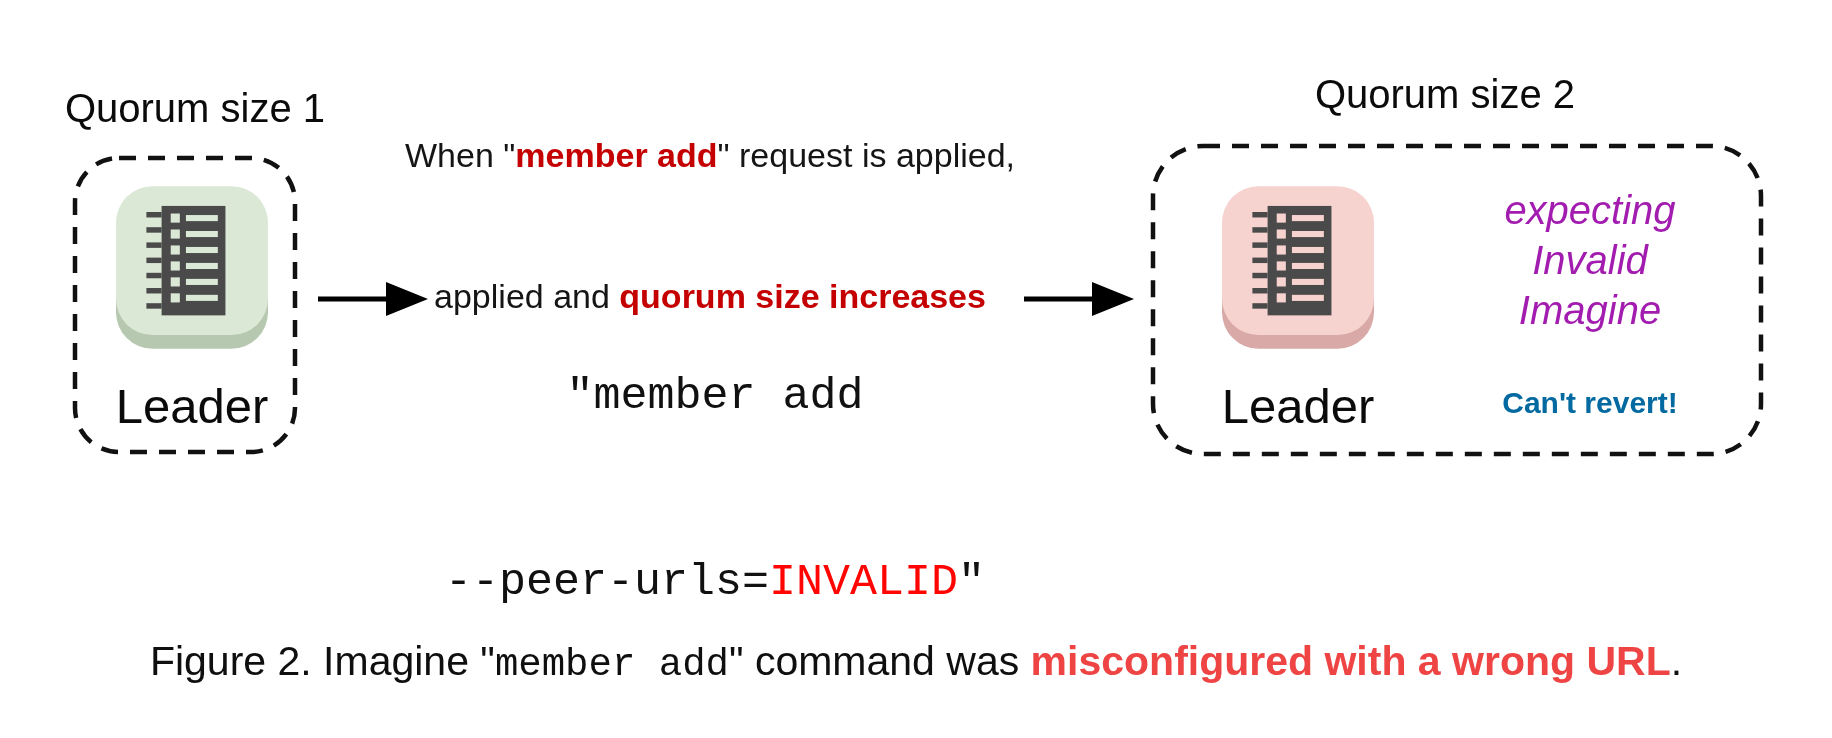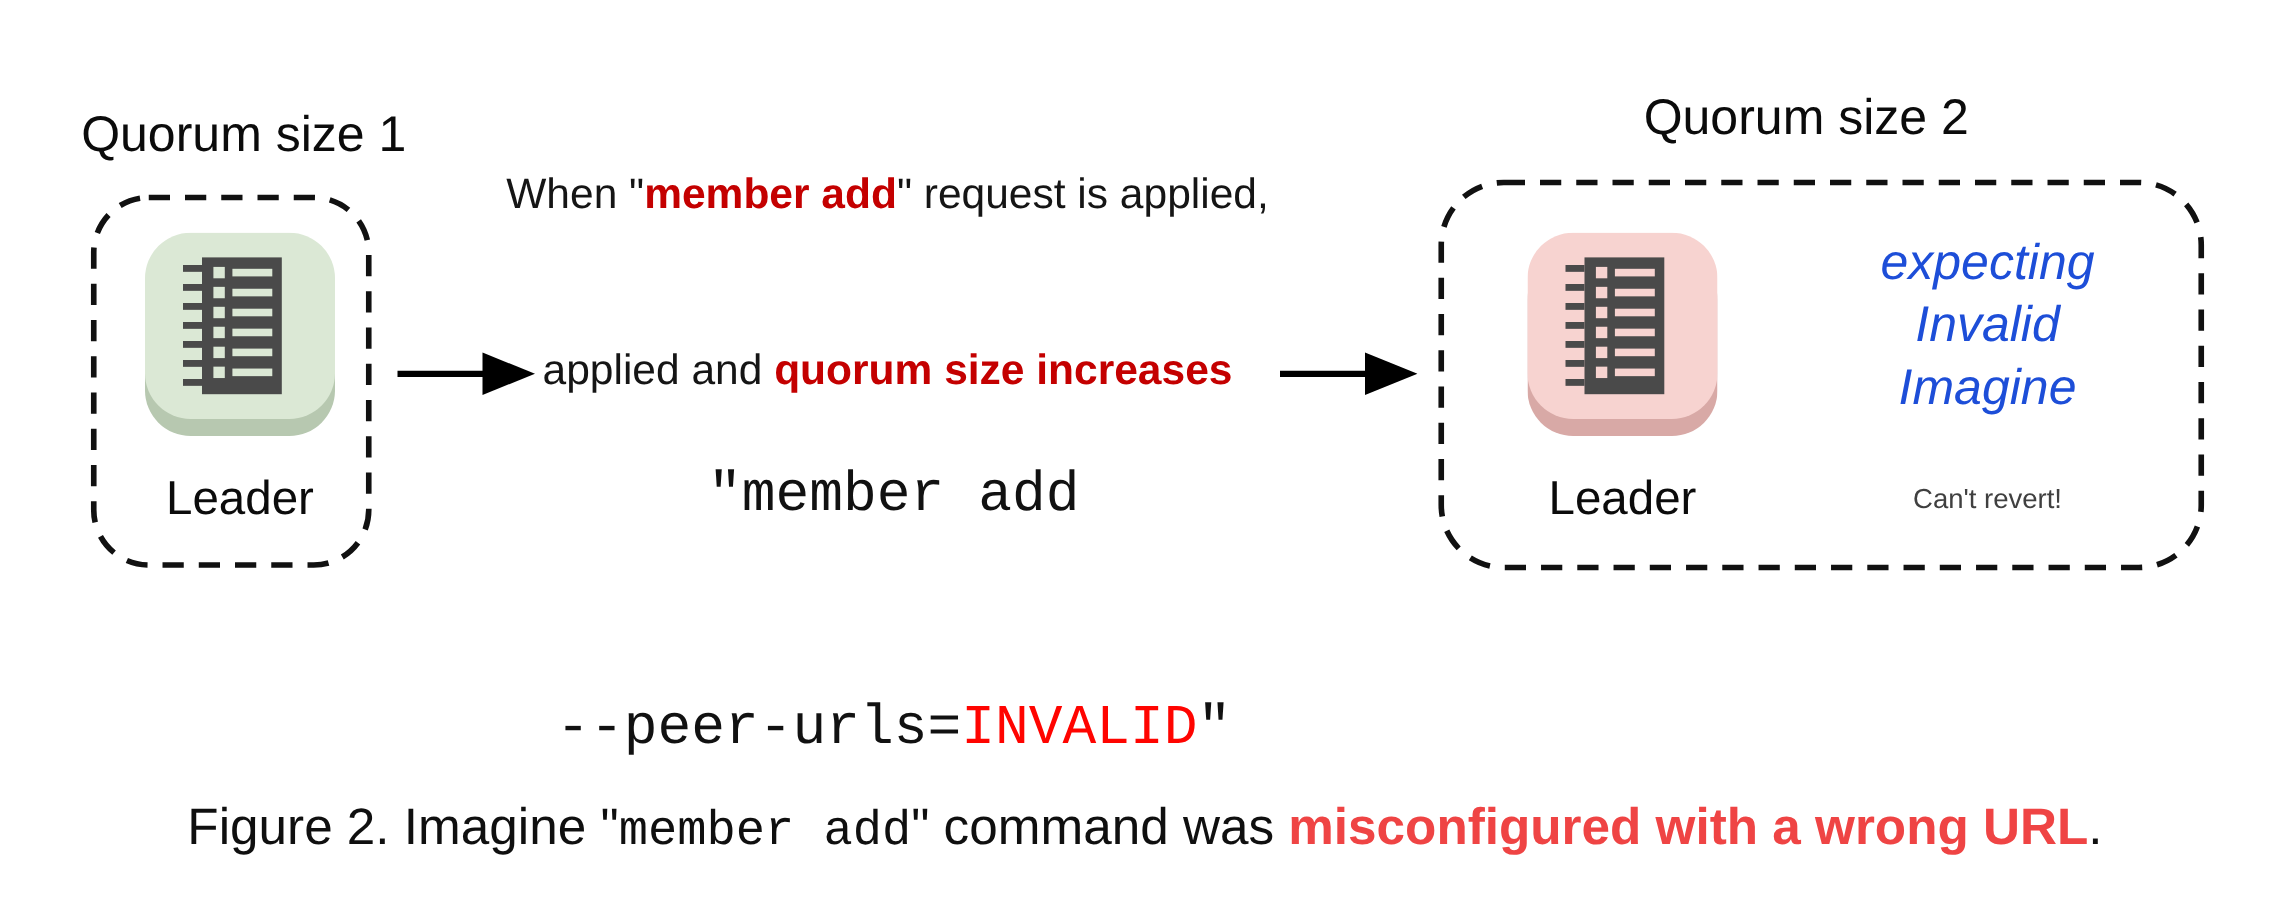--- a/index.html
+++ b/index.html
@@ -2,28 +2,28 @@
 <html><head>
 <meta charset="utf-8">
 <style>
   html,body{margin:0;padding:0;background:#ffffff;}
   .stage{position:relative;width:1832px;height:738px;background:#ffffff;overflow:hidden;
          font-family:"Liberation Sans",sans-serif;color:#111;}
   .abs{position:absolute;}
   .center{text-align:center;}
   .pre{white-space:pre-wrap;}
   .cluster-title{font-size:40px;color:#0b0b0b;}
-  .node-label{font-size:38px;color:#0b0b0b;}
+  .node-label{font-size:49px;color:#0b0b0b;}
   .annotation{font-size:34px;line-height:47px;color:#151515;}
   .red-dark{color:#c40000;font-weight:bold;}
   .red-bright{color:#ff0400;}
-  .warn{color:#404040;font-weight:normal;font-size:22px;}
+  .warn{color:#0369a1;font-weight:bold;font-size:30px;}
   .mono{font-family:"Liberation Mono","DejaVu Sans Mono",monospace;}
   .command{font-size:45px;line-height:62px;color:#111;}
-  .expecting{font-size:40px;line-height:50px;font-style:italic;color:#1d4ed8;}
+  .expecting{font-size:40px;line-height:50px;font-style:italic;color:#a21caf;}
   .caption{font-size:41px;line-height:55px;color:#0f0f0f;}
   .caption .code{font-family:"Liberation Mono","DejaVu Sans Mono",monospace;font-size:39px;}
   .caption .fig{}
   .caption .redb{color:#ef4444;font-weight:bold;}
 </style>
 </head>
 <body>
 
 <div class="stage">
 

